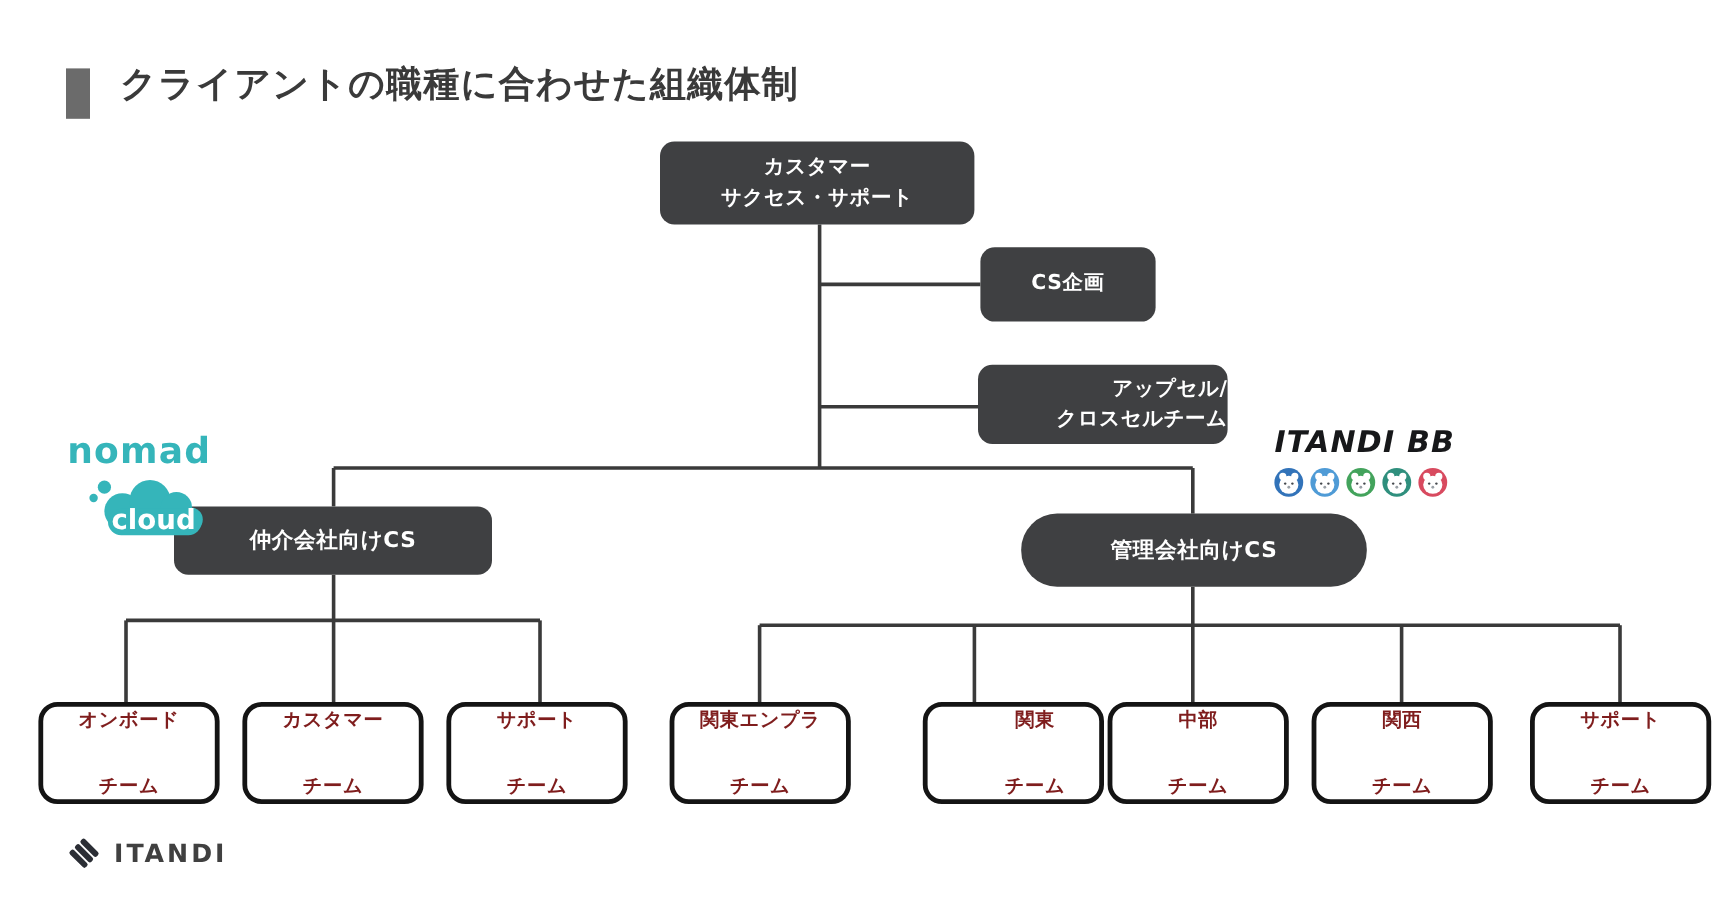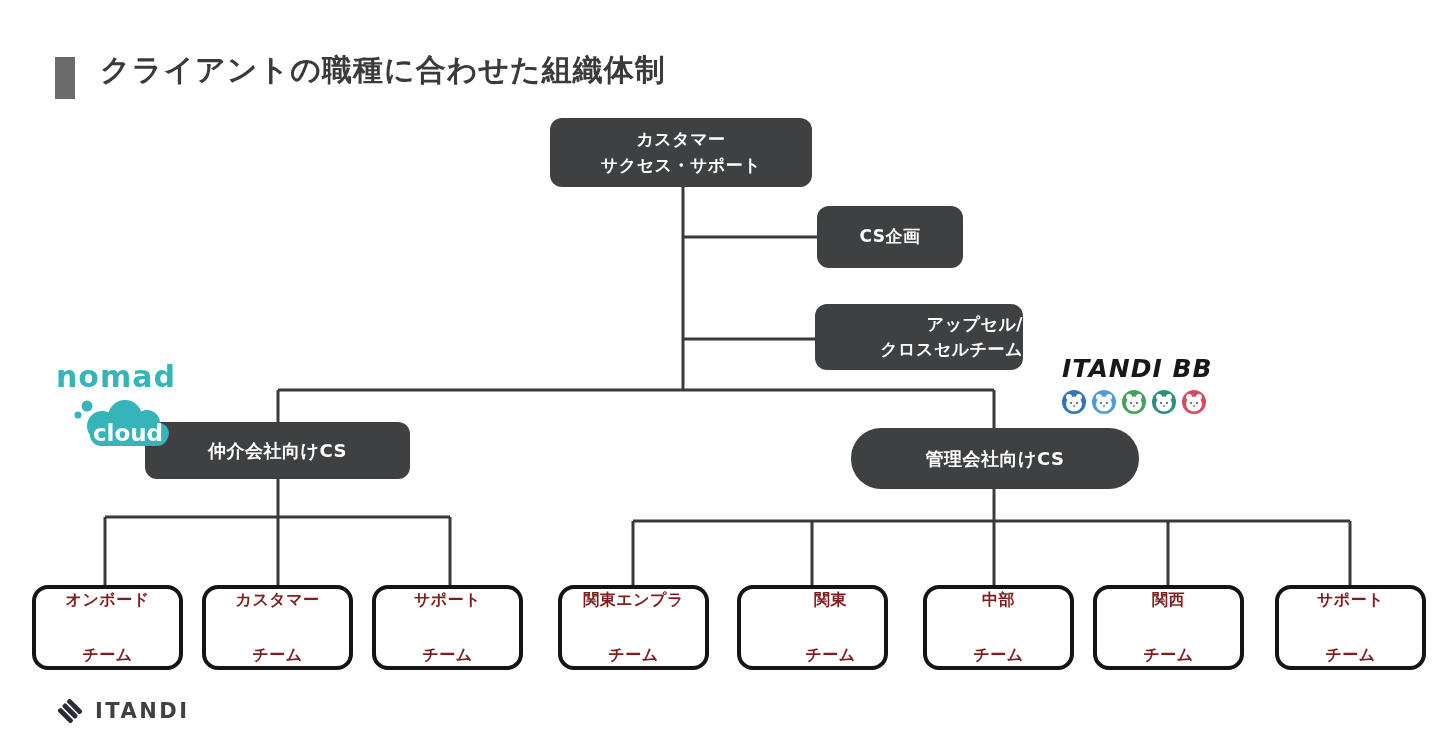--- a/index.html
+++ b/index.html
@@ -105,21 +105,21 @@
   </div>
   <div class="team-node" style="left:372px;">
     <span>サポート</span>
     <span>チーム</span>
   </div>
 
   <div class="team-node" style="left:558px;">
     <span>関東エンプラ</span>
     <span>チーム</span>
   </div>
-  <div class="team-node" style="left:737px;padding-left:36px;">
+  <div class="team-node" style="left:769px;padding-left:36px;">
     <span>関東</span>
     <span>チーム</span>
   </div>
   <div class="team-node" style="left:923px;gap:21px;">
     <span>中部</span>
     <span>チーム</span>
   </div>
   <div class="team-node" style="left:1093px;">
     <span>関西</span>
     <span>チーム</span>

